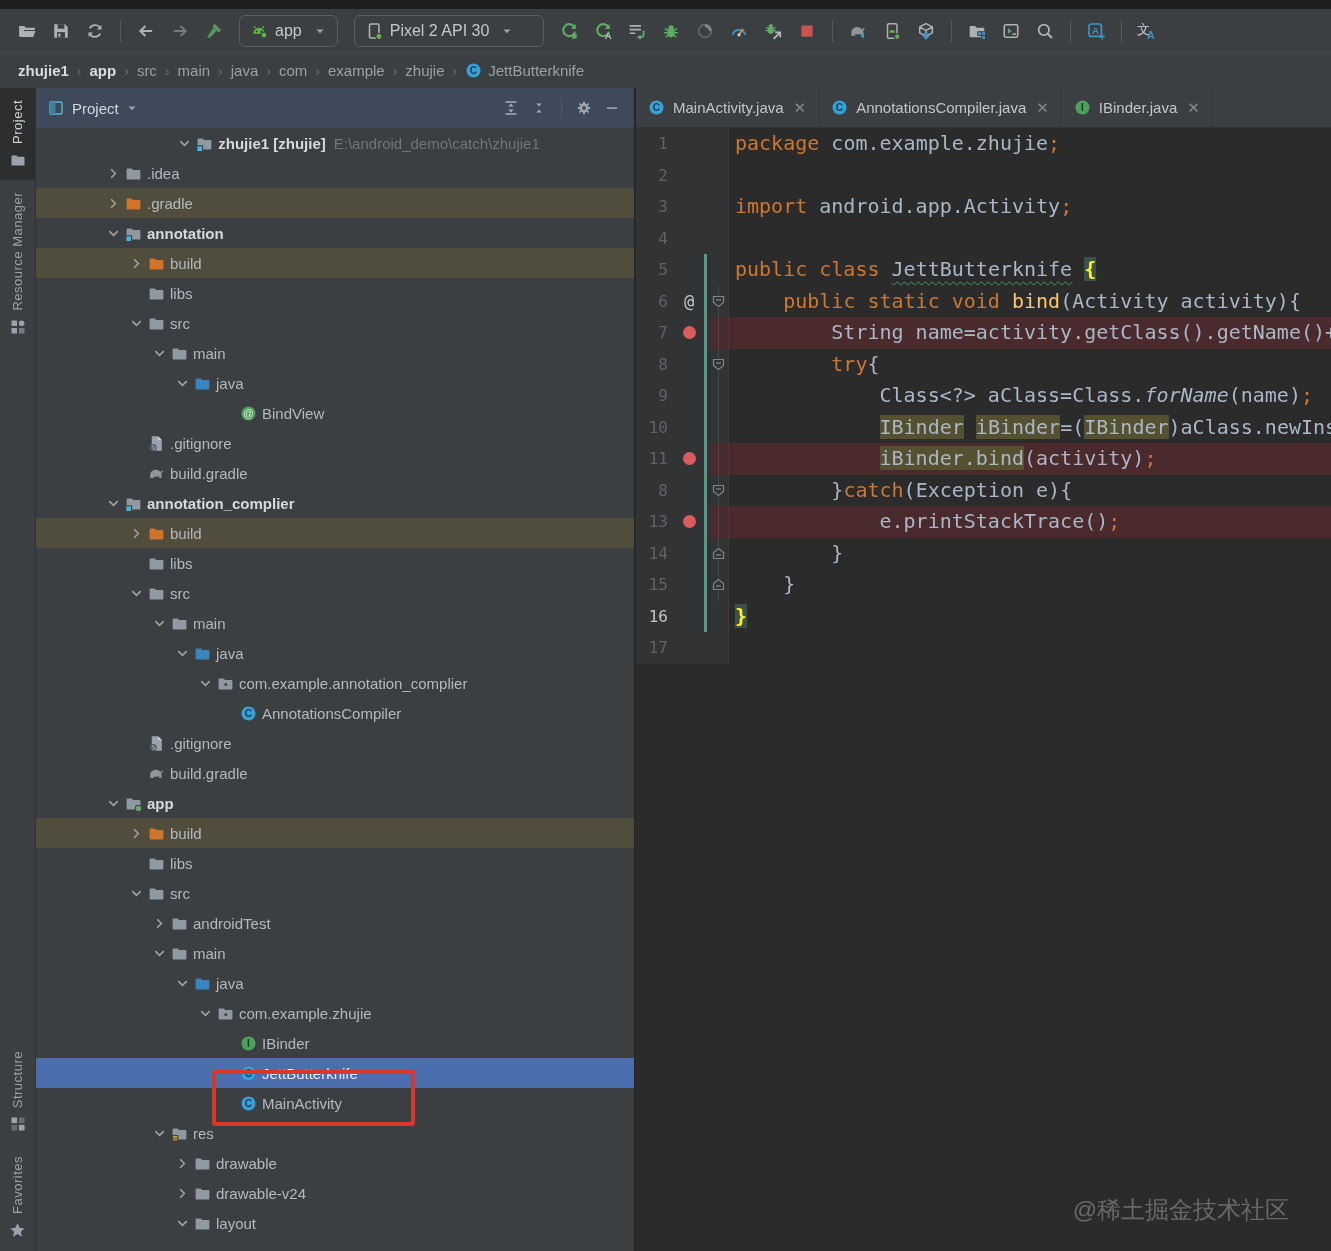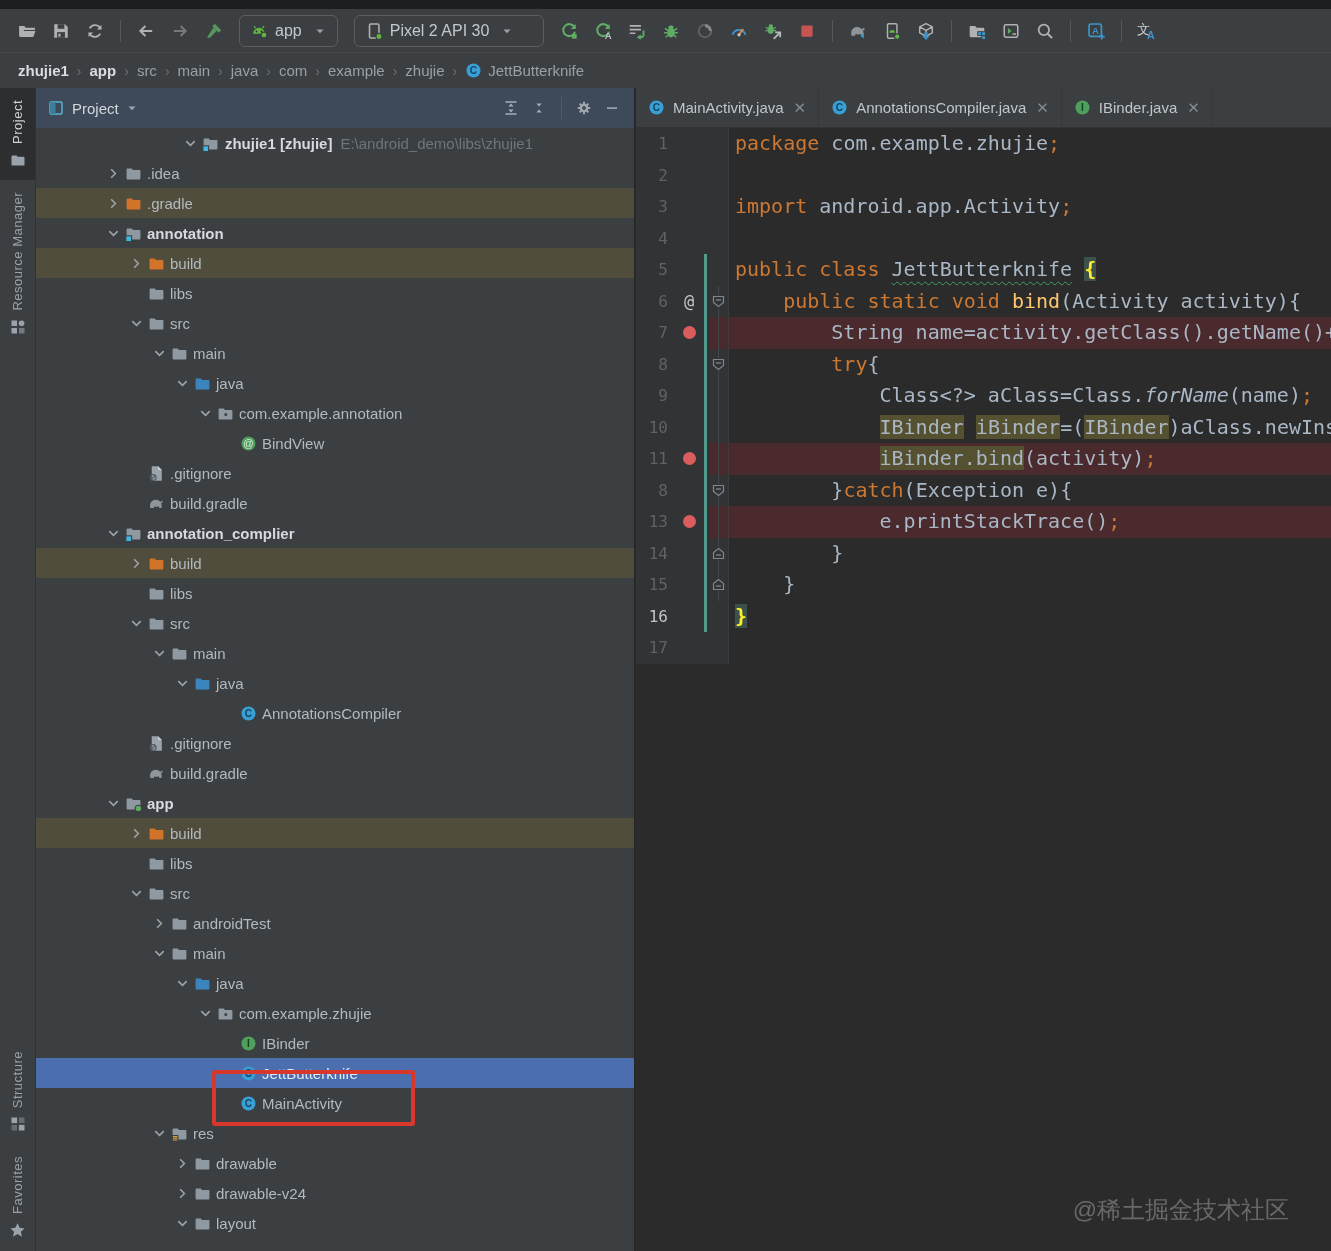--- a/index.html
+++ b/index.html
@@ -499,21 +499,21 @@
               </svg>
             </span>
           </span>
           <span class="ticon">
             <svg width="17" height="17" viewBox="0 0 16 16" xmlns="http://www.w3.org/2000/svg">
               <path fill="#8f99a1" d="M1.5 4.3c0-.5.4-.9.9-.9h3.5c.3 0 .6.1.8.4l.9 1h6c.5 0 .9.4.9.9v7c0 .5-.4.9-.9.9H2.4c-.5 0-.9-.4-.9-.9z"></path>
               <rect x="0.8" y="10.2" width="5.4" height="5.4" fill="#40b6e0" stroke="#3c3f41" stroke-width="1"></rect>
             </svg>
           </span>
           <span class="tlabel bold">zhujie1 [zhujie]</span>
-          <span class="tsuffix">E:\android_demo\libs\zhujie1</span>
+          <span class="tsuffix">E:\android_demo\catch\zhujie1</span>
         </div>
         <div class="trow" style="padding-left: 68px;">
           <span class="chev">
             <span style="display: inline-flex;">
               <svg width="15" height="15" viewBox="0 0 16 16" xmlns="http://www.w3.org/2000/svg">
                 <path d="M5.5 3.5 10 8l-4.5 4.5" fill="none" stroke="#9da3a9" stroke-width="1.7"></path>
               </svg>
             </span>
           </span>
           <span class="ticon">
@@ -615,36 +615,20 @@
                 <path d="M3.5 5.5 8 10l4.5-4.5" fill="none" stroke="#9da3a9" stroke-width="1.7"></path>
               </svg>
             </span>
           </span>
           <span class="ticon">
             <svg width="17" height="17" viewBox="0 0 16 16" xmlns="http://www.w3.org/2000/svg">
               <path fill="#3a85bd" d="M1.5 4.3c0-.5.4-.9.9-.9h3.5c.3 0 .6.1.8.4l.9 1h6c.5 0 .9.4.9.9v7c0 .5-.4.9-.9.9H2.4c-.5 0-.9-.4-.9-.9z"></path>
             </svg>
           </span>
           <span class="tlabel">java</span>
-        </div>
-        <div class="trow" style="padding-left: 160px;">
-          <span class="chev">
-            <span style="display: inline-flex;">
-              <svg width="15" height="15" viewBox="0 0 16 16" xmlns="http://www.w3.org/2000/svg">
-                <path d="M3.5 5.5 8 10l4.5-4.5" fill="none" stroke="#9da3a9" stroke-width="1.7"></path>
-              </svg>
-            </span>
-          </span>
-          <span class="ticon">
-            <svg width="17" height="17" viewBox="0 0 16 16" xmlns="http://www.w3.org/2000/svg">
-              <path fill="#8f99a1" d="M1.5 4.3c0-.5.4-.9.9-.9h3.5c.3 0 .6.1.8.4l.9 1h6c.5 0 .9.4.9.9v7c0 .5-.4.9-.9.9H2.4c-.5 0-.9-.4-.9-.9z"></path>
-              <circle cx="8.3" cy="9" r="1.5" fill="#45484b"></circle>
-            </svg>
-          </span>
-          <span class="tlabel">com.example.annotation</span>
         </div>
         <div class="trow" style="padding-left: 183px;">
           <span class="chev"></span>
           <span class="ticon">
             <svg width="17" height="17" viewBox="0 0 16 16" xmlns="http://www.w3.org/2000/svg">
               <circle cx="8" cy="8" r="6.6" fill="#4fa05c"></circle>
               <text x="8" y="11.2" text-anchor="middle" font-size="10" fill="#d9ead9" font-family="Liberation Sans, sans-serif">@</text>
             </svg>
           </span>
           <span class="tlabel">BindView</span>
@@ -747,20 +731,36 @@
                 <path d="M3.5 5.5 8 10l4.5-4.5" fill="none" stroke="#9da3a9" stroke-width="1.7"></path>
               </svg>
             </span>
           </span>
           <span class="ticon">
             <svg width="17" height="17" viewBox="0 0 16 16" xmlns="http://www.w3.org/2000/svg">
               <path fill="#3a85bd" d="M1.5 4.3c0-.5.4-.9.9-.9h3.5c.3 0 .6.1.8.4l.9 1h6c.5 0 .9.4.9.9v7c0 .5-.4.9-.9.9H2.4c-.5 0-.9-.4-.9-.9z"></path>
             </svg>
           </span>
           <span class="tlabel">java</span>
+        </div>
+        <div class="trow" style="padding-left: 160px;">
+          <span class="chev">
+            <span style="display: inline-flex;">
+              <svg width="15" height="15" viewBox="0 0 16 16" xmlns="http://www.w3.org/2000/svg">
+                <path d="M3.5 5.5 8 10l4.5-4.5" fill="none" stroke="#9da3a9" stroke-width="1.7"></path>
+              </svg>
+            </span>
+          </span>
+          <span class="ticon">
+            <svg width="17" height="17" viewBox="0 0 16 16" xmlns="http://www.w3.org/2000/svg">
+              <path fill="#8f99a1" d="M1.5 4.3c0-.5.4-.9.9-.9h3.5c.3 0 .6.1.8.4l.9 1h6c.5 0 .9.4.9.9v7c0 .5-.4.9-.9.9H2.4c-.5 0-.9-.4-.9-.9z"></path>
+              <circle cx="8.3" cy="9" r="1.5" fill="#45484b"></circle>
+            </svg>
+          </span>
+          <span class="tlabel">com.example.annotation_complier</span>
         </div>
         <div class="trow" style="padding-left: 183px;">
           <span class="chev"></span>
           <span class="ticon">
             <svg width="17" height="17" viewBox="0 0 16 16" xmlns="http://www.w3.org/2000/svg">
               <circle cx="8" cy="8" r="6.6" fill="#38a0d5"></circle>
               <text x="8" y="11.4" text-anchor="middle" font-size="9.5" font-weight="bold" fill="#14425e" font-family="Liberation Sans, sans-serif">C</text>
             </svg>
           </span>
           <span class="tlabel">AnnotationsCompiler</span>

